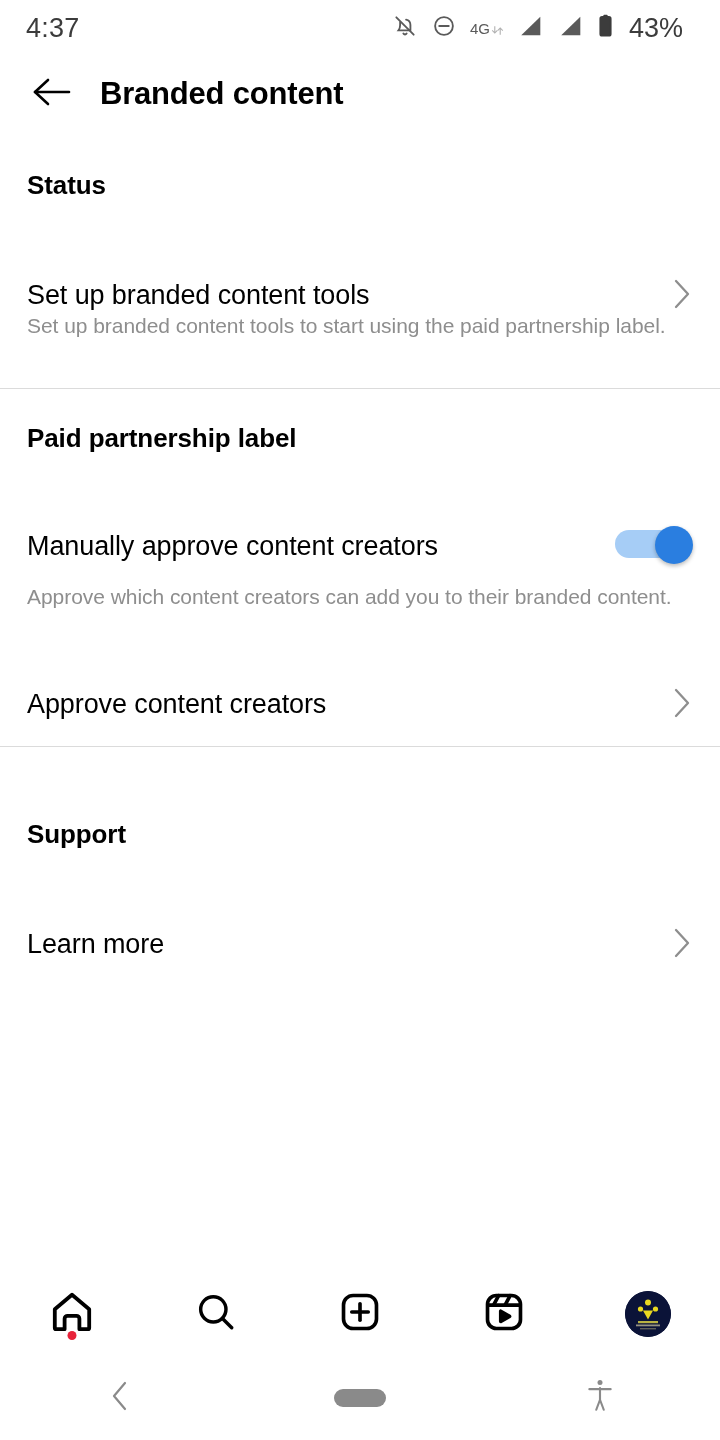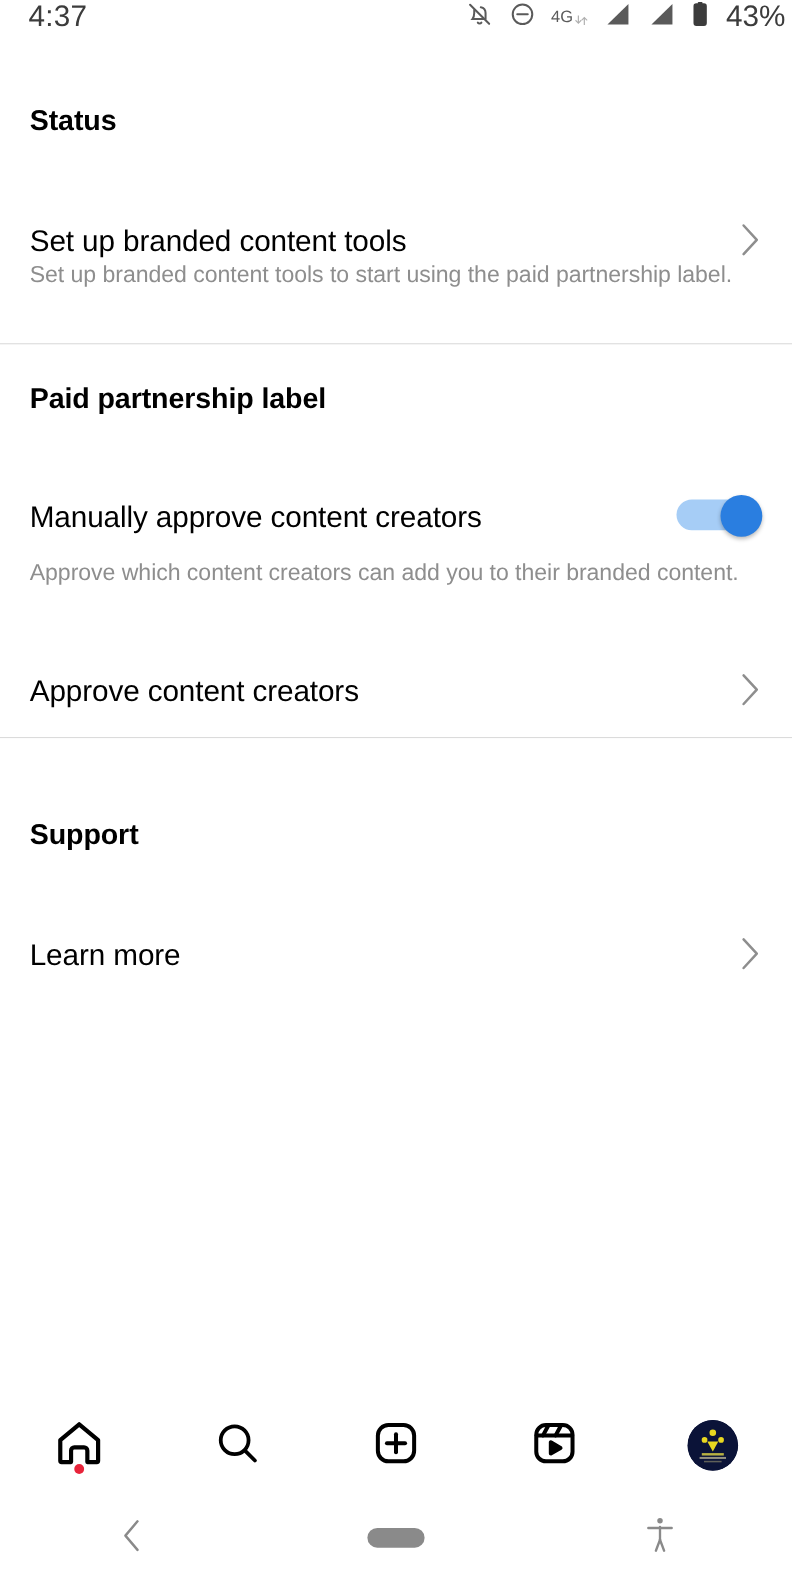--- a/index.html
+++ b/index.html
@@ -6,22 +6,22 @@
   html, body {
     width: 720px; height: 1440px;
     background: #ffffff;
     font-family: "Liberation Sans", sans-serif;
     -webkit-font-smoothing: antialiased;
   }
   .screen { position: relative; width: 720px; height: 1440px; background: #fff; overflow: hidden; }
 
   
   .statusbar {
-    height: 56px; display: flex; align-items: flex-start;
-    justify-content: space-between; padding: 0 6px 0 26px; gap: 12px;
+    height: 56px; display: flex; align-items: center;
+    justify-content: space-between; padding: 0 37px 0 26px; gap: 12px;
   }
   .status-time { font-size: 27px; color: #3c3c3c; font-weight: 400; letter-spacing: .2px; }
   .status-icons { display: flex; align-items: center; gap: 13px; }
   .si { display: block; }
   .net-label { display: flex; align-items: center; gap: 1px; }
   .net-text { font-size: 15px; color: #5a5a5a; font-weight: 400; line-height: 1; }
   .net-arrows { display: flex; flex-direction: column; line-height: 0; }
   .battery-pct { font-size: 27px; color: #3c3c3c; margin-left: 2px; }
 
   
@@ -132,20 +132,31 @@
         <svg width="17" height="26" viewBox="0 0 14 24" fill="none" stroke="#3c3c3c" stroke-width="1.6">
           <rect x="2.2" y="3.6" width="9.6" height="17.4" rx="1.6" fill="#3c3c3c"></rect>
           <rect x="5" y="1.6" width="4" height="2" rx=".8" fill="#3c3c3c" stroke="none"></rect>
         </svg>
       </span>
 
       <span class="battery-pct">43%</span>
     </div>
   </div>
 
+  <div class="appbar">
+    <div class="back-btn">
+      <span>
+        <svg width="44" height="36" viewBox="0 0 44 36" fill="none" stroke="#000" stroke-width="2.6" stroke-linecap="round" stroke-linejoin="round">
+          <line x1="5" y1="18" x2="39" y2="18"></line>
+          <polyline points="18,6 5,18 18,30"></polyline>
+        </svg>
+      </span>
+    </div>
+    <div class="appbar-title">Branded content</div>
+  </div>
 
   <div class="section" style="padding-top:38px;">
     <div class="section-title">Status</div>
 
     <div class="row" style="margin-top:54px;">
       <div class="row-label">Set up branded content tools</div>
       <div class="chev">
         <svg width="22" height="34" viewBox="0 0 22 34" fill="none" stroke="#8e8e8e" stroke-width="2.3" stroke-linecap="round" stroke-linejoin="round">
           <polyline points="5,4 17,17 5,30"></polyline>
         </svg>

